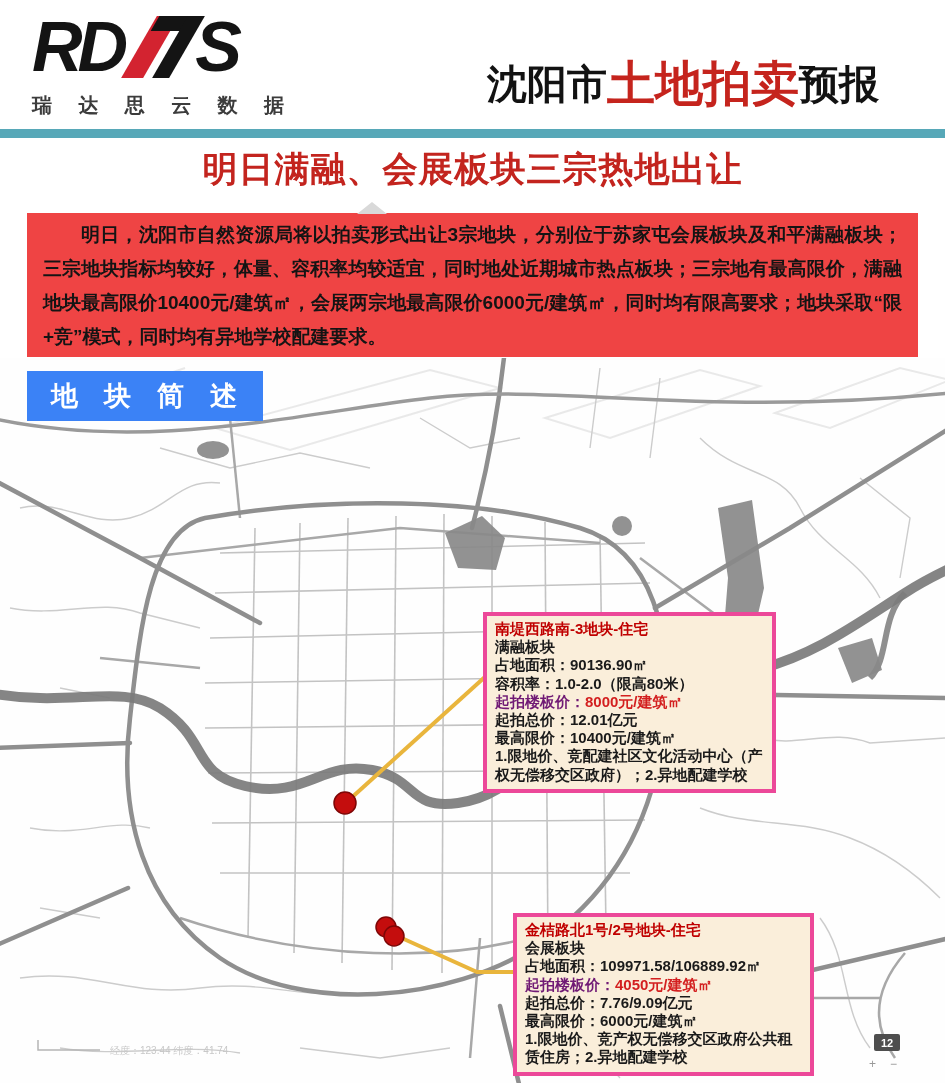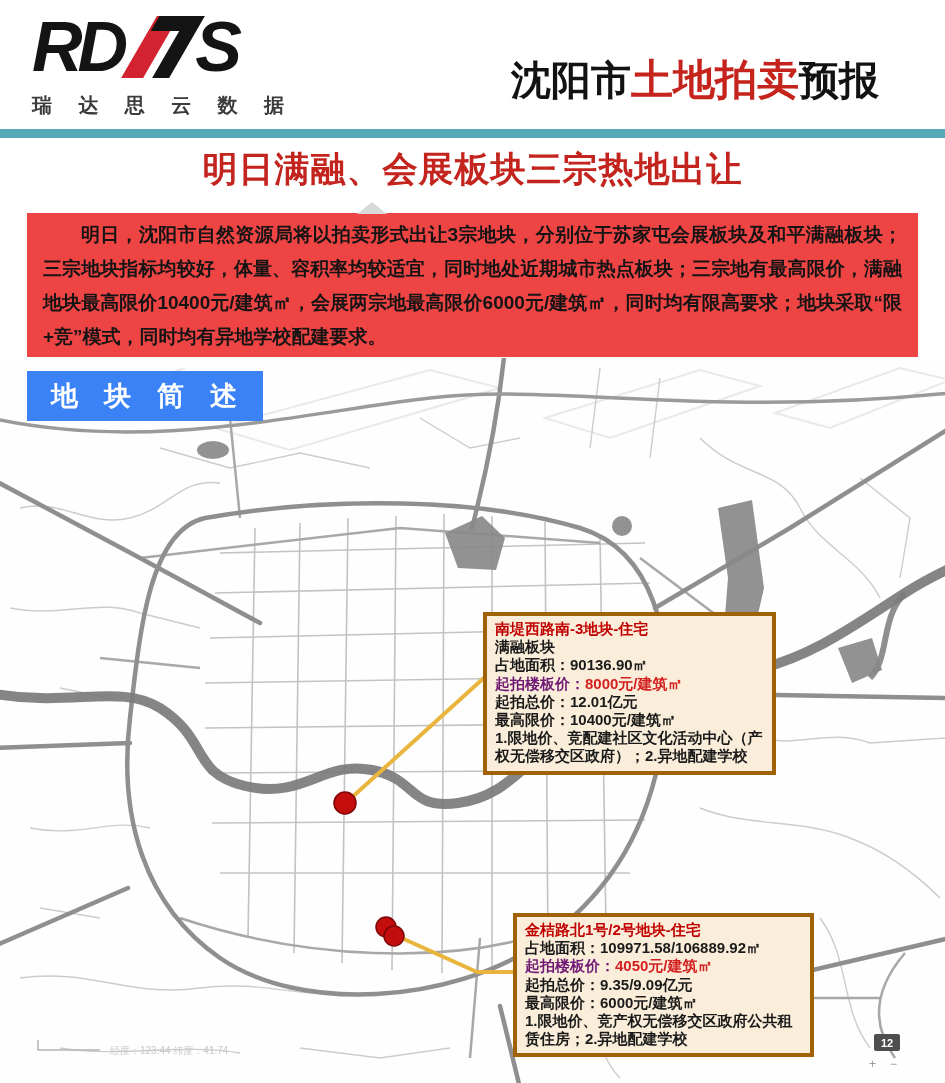--- a/index.html
+++ b/index.html
@@ -12,21 +12,21 @@
              font-size:70px;line-height:78px;color:#141414;letter-spacing:-5px;}
   .logo-a{position:relative;width:58px;height:72px;margin:6px 4px 0 10px;}
   .a-red{position:absolute;left:6px;top:2px;width:22px;height:62px;background:#d32330;transform:skewX(-30deg);}
   .a-top{position:absolute;right:2px;top:2px;width:34px;height:15px;background:#141414;transform:skewX(-30deg);}
   .a-right{position:absolute;right:4px;top:2px;width:17px;height:62px;background:#141414;transform:skewX(-30deg);}
   .logo-sub{display:flex;justify-content:space-between;width:252px;margin-top:6px;
             font-size:20px;font-weight:700;color:#3c3c3c;}
   .main-title{position:absolute;top:52px;right:66px;display:flex;align-items:center;
               font-weight:900;white-space:nowrap;}
   .t-black{font-size:40px;color:#121212;}
-  .t-red{font-size:42px;color:#c5241d;}
+  .t-red{font-size:48px;color:#c5241d;}
   .divider{position:absolute;left:0;top:129px;width:945px;height:9px;background:#57a8b8;}
 
   
   .headline{position:absolute;left:0;top:146px;width:945px;text-align:center;
             font-size:35px;font-weight:900;color:#c3241e;letter-spacing:1px;}
 
   
   .summary{position:absolute;left:27px;top:213px;width:891px;height:144px;background:#ef4444;
            box-sizing:border-box;padding:5px 16px 0 16px;font-size:19px;font-weight:700;color:#141414;
            line-height:34px;text-align:justify;text-indent:2em;}
@@ -34,21 +34,21 @@
            border-left:15px solid transparent;border-right:15px solid transparent;
            border-bottom:12px solid #d9d9d9;}
 
   
   .map-section{position:absolute;left:0;top:358px;width:945px;height:725px;background:#fefefe;}
   .map-svg{position:absolute;left:0;top:0;}
   .section-label{position:absolute;left:27px;top:13px;background:#3b82f6;color:#ffffff;
                  font-size:27px;font-weight:900;letter-spacing:26px;padding:7px 0 7px 24px;}
 
   
-  .card{position:absolute;box-sizing:border-box;border:4px solid #a16207;background:#faeeda;
+  .card{position:absolute;box-sizing:border-box;border:4px solid #ec4899;background:#faeeda;
         padding:4px 4px 5px 8px;font-size:15px;font-weight:700;color:#1a1a1a;line-height:18.2px;}
   .card1{left:483px;top:254px;width:293px;}
   .card2{left:513px;top:555px;width:301px;}
   .card .title{color:#c00000;}
   .card .lbl-red{color:#701a75;}
   .card .val-red{color:#d31f1f;}
 </style>
 </head>
 <body>
 
@@ -202,29 +202,31 @@
         <text x="890" y="710" font-size="12" fill="#999999">−</text>
       </g>
     </svg>
 
     <div class="section-label">地块简述</div>
 
     <div class="card card1">
       <div class="title">南堤西路南-3地块-住宅</div>
       <div>满融板块</div>
       <div><span>占地面积：</span><span>90136.90㎡</span></div>
+      <div><span>容积率：</span><span>1.0-2.0（限高80米）</span></div>
       <div><span class="lbl-red">起拍楼板价：</span><span class="val-red">8000元/建筑㎡</span></div>
       <div><span>起拍总价：</span><span>12.01亿元</span></div>
       <div><span>最高限价：</span><span>10400元/建筑㎡</span></div>
       <div>1.限地价、竞配建社区文化活动中心（产权无偿移交区政府）；2.异地配建学校</div>
     </div>
 
     <div class="card card2">
       <div class="title">金桔路北1号/2号地块-住宅</div>
+      <div>会展板块</div>
       <div><span>占地面积：</span><span>109971.58/106889.92㎡</span></div>
       <div><span class="lbl-red">起拍楼板价：</span><span class="val-red">4050元/建筑㎡</span></div>
-      <div><span>起拍总价：</span><span>9.35/9.09亿元</span></div>
+      <div><span>起拍总价：</span><span>7.76/9.09亿元</span></div>
       <div><span>最高限价：</span><span>6000元/建筑㎡</span></div>
       <div>1.限地价、竞产权无偿移交区政府公共租赁住房；2.异地配建学校</div>
     </div>
 
   </div>
 </div>
 
 </body></html>

